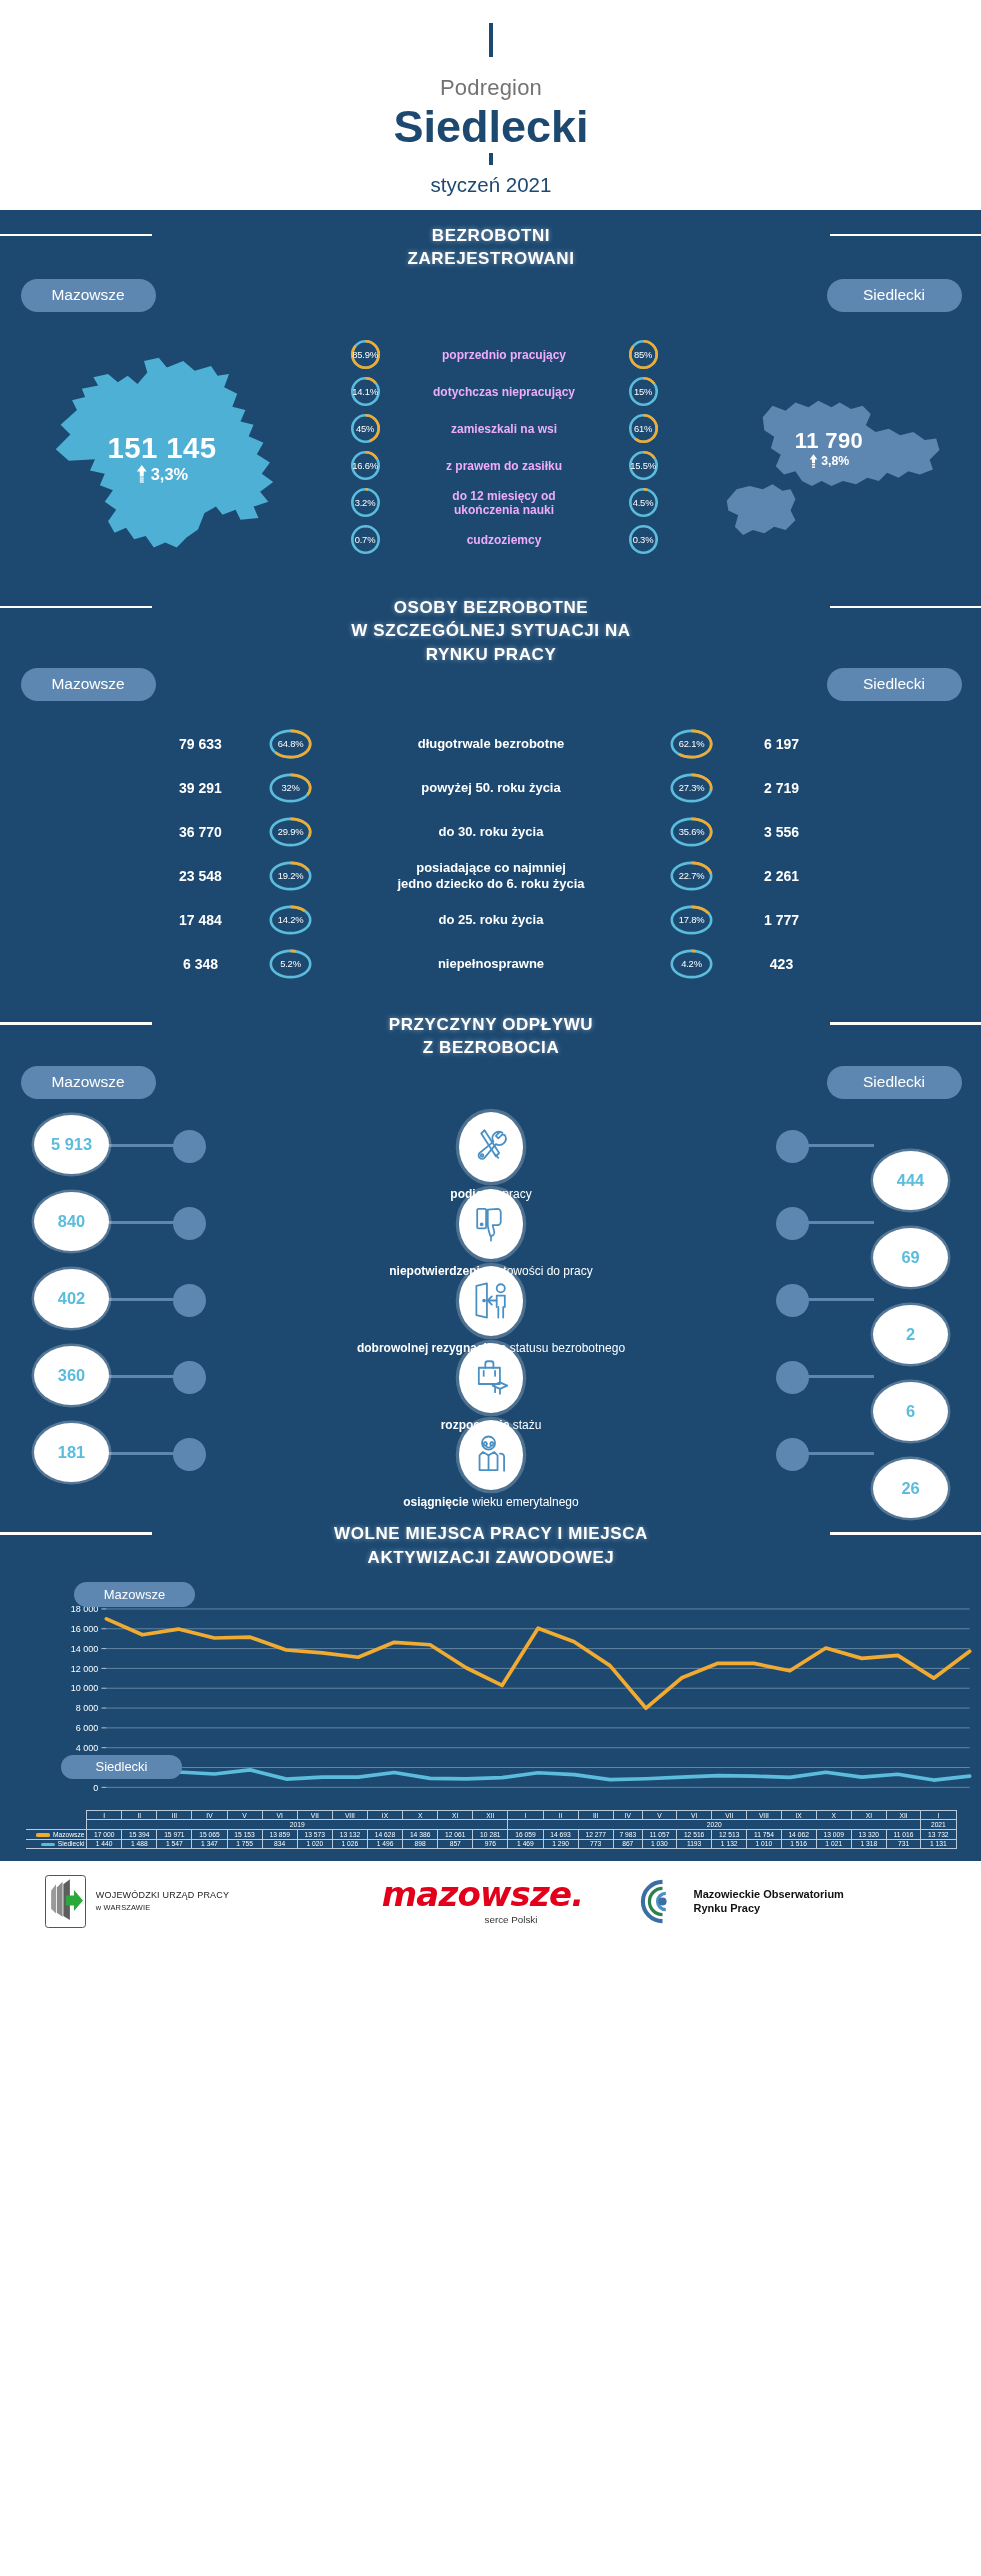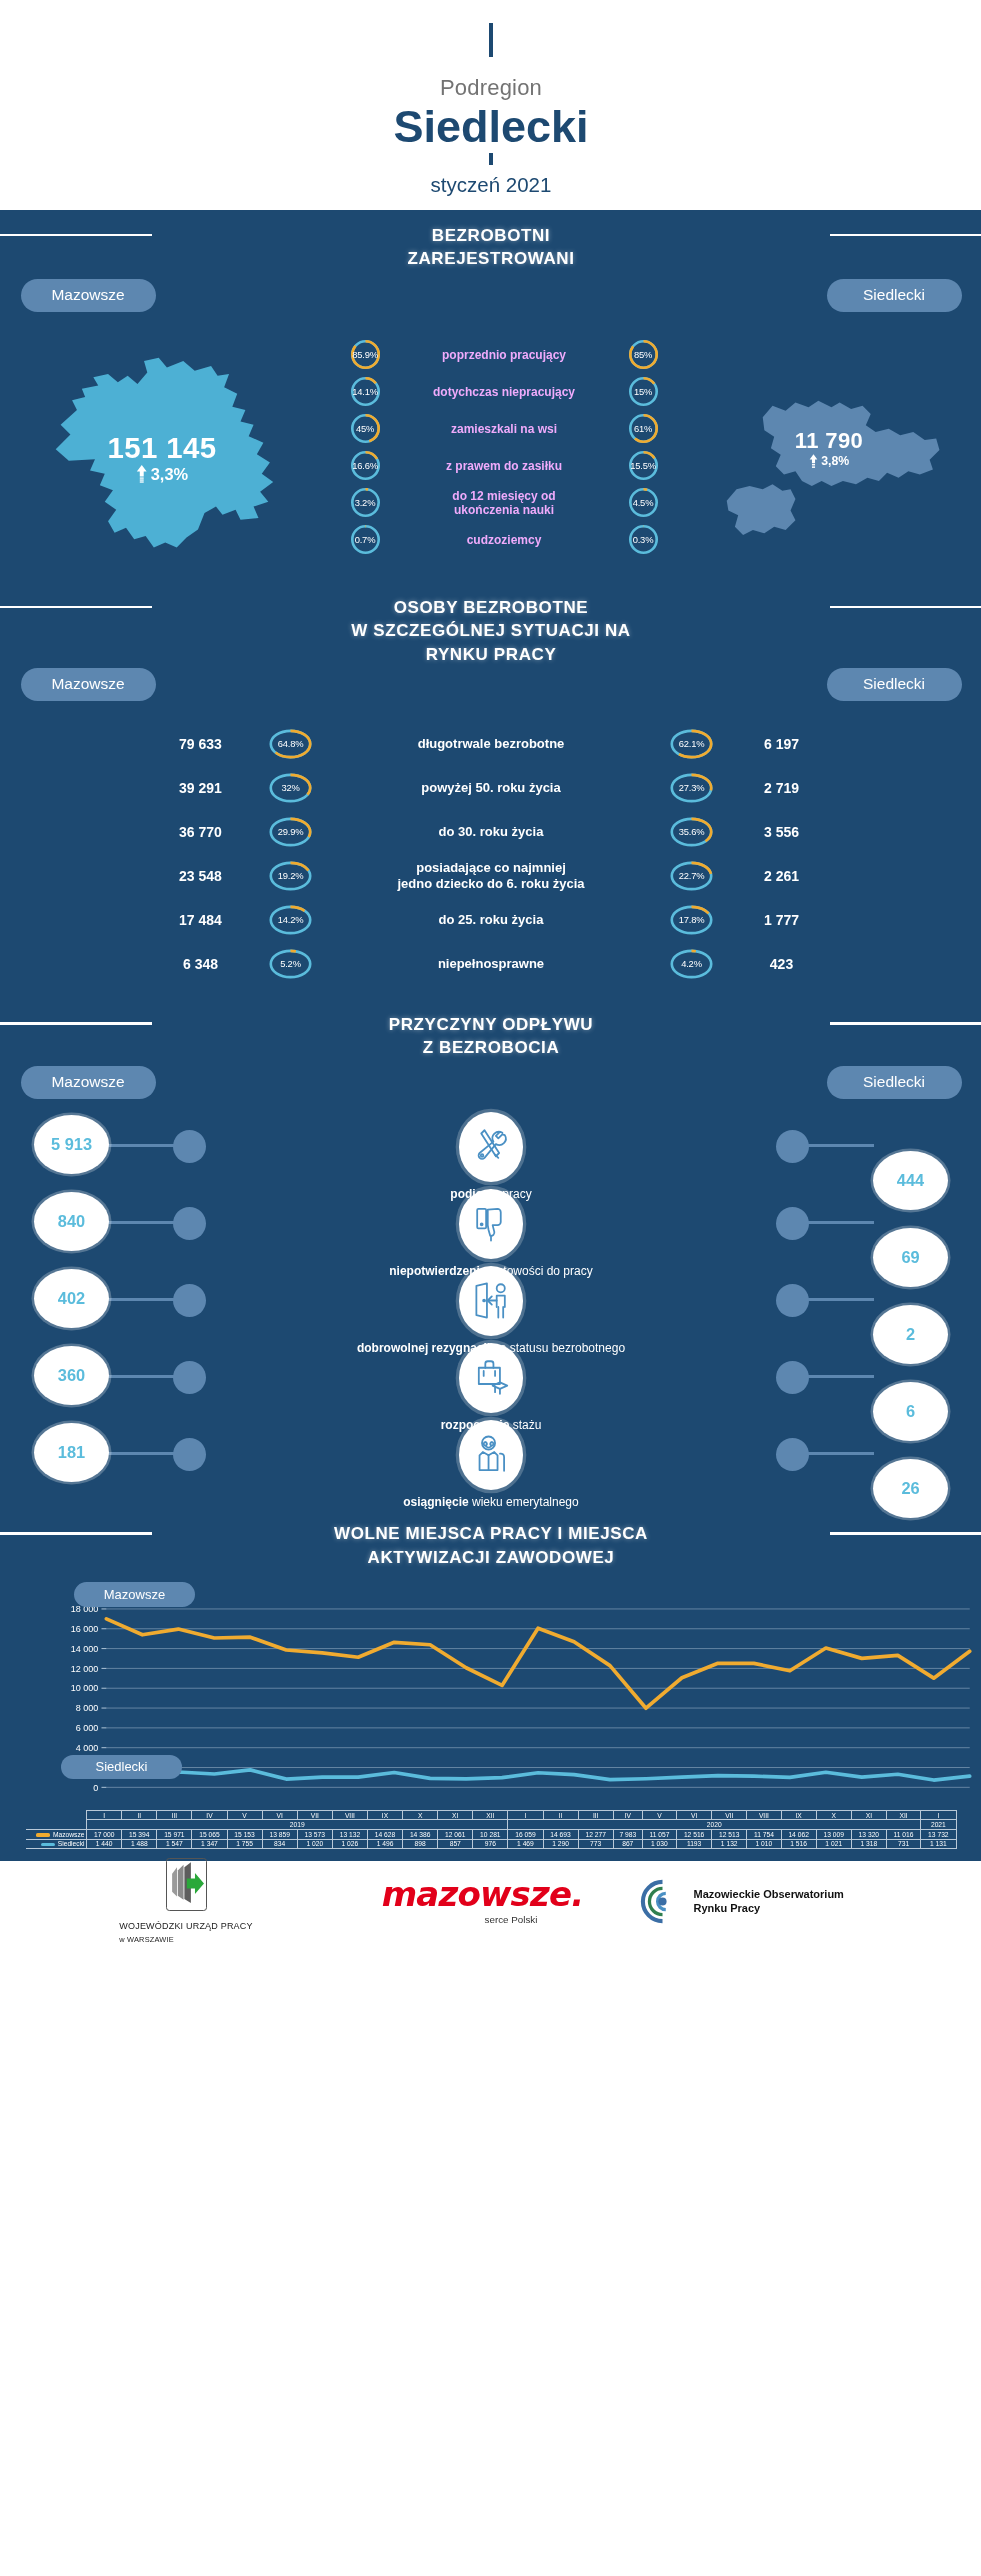--- a/index.html
+++ b/index.html
@@ -120,21 +120,21 @@
 
   
   table.t{border-collapse:collapse;width:931px;margin:3.3px auto 0 auto;font-size:6.7px;color:#ffffff;}
   table.t td,table.t th{border:0.8px solid #b9c9d8;padding:0.8px 0;text-align:center;font-weight:normal;white-space:nowrap;}
   table.t .nmcell{text-align:right;padding-right:1.6px;width:59px;border-left:none;}
   table.t .blank{border:none;}
   .swatch{display:inline-block;width:14.7px;height:3.3px;vertical-align:middle;margin-right:2.5px;border-radius:1.6px;}
 
   
   .footer{background:#ffffff;height:81px;display:flex;align-items:center;}
-  .f1{width:327px;display:flex;align-items:center;padding-left:45px;box-sizing:border-box;gap:9.8px;flex-direction:column;}
+  .f1{width:327px;display:flex;align-items:center;padding-left:45px;box-sizing:border-box;gap:9.8px;}
   .wuplogo{width:39px;height:51px;border:1.2px solid #555;border-radius:3.3px;position:relative;flex:0 0 auto;}
   .wuptext{font-size:9px;color:#222;line-height:1.5;letter-spacing:0.2px;}
   .wuptext .l2{font-size:7.4px;}
   .f2{width:311px;text-align:center;}
   .mzw{font-family:"DejaVu Sans",sans-serif;color:#e2001a;font-size:34px;font-weight:bold;font-style:italic;letter-spacing:-0.8px;line-height:1;}
   .mzwsub{font-size:9.8px;color:#333;margin-top:3.3px;margin-left:57px;}
   .f3{flex:1;display:flex;align-items:center;gap:6.5px;}
   .morp{font-size:11px;font-weight:bold;color:#111;line-height:1.3;}
 </style>
 </head>

